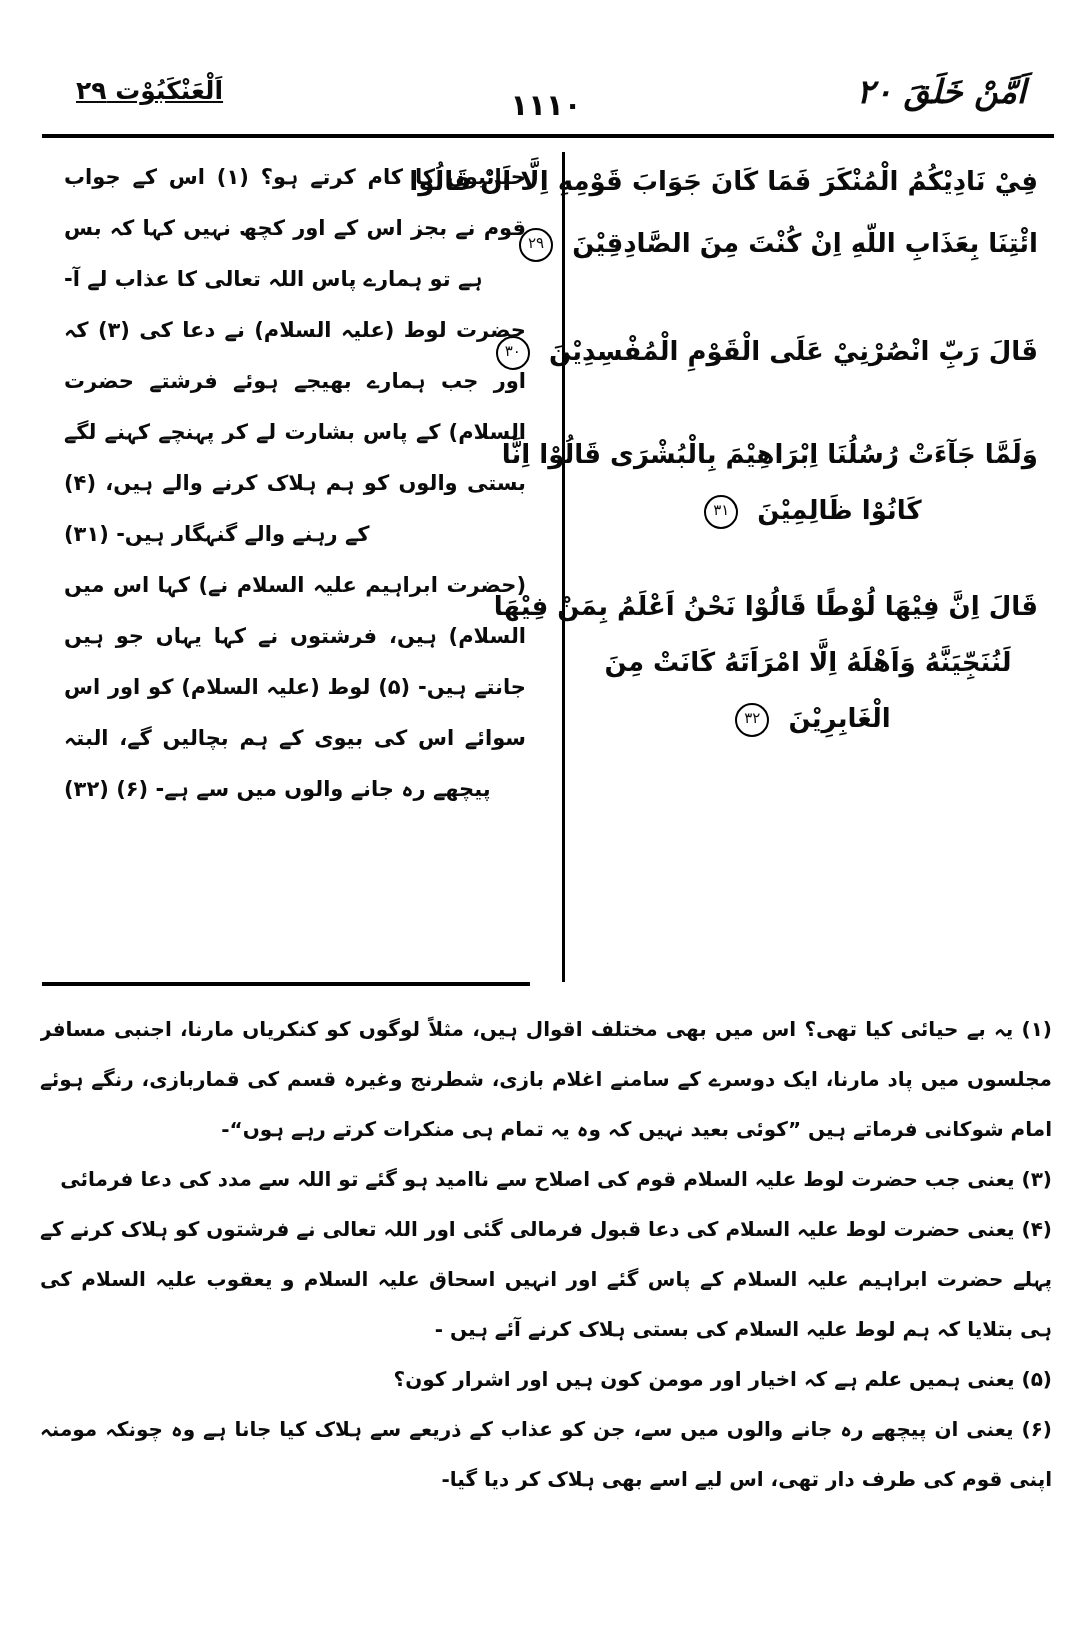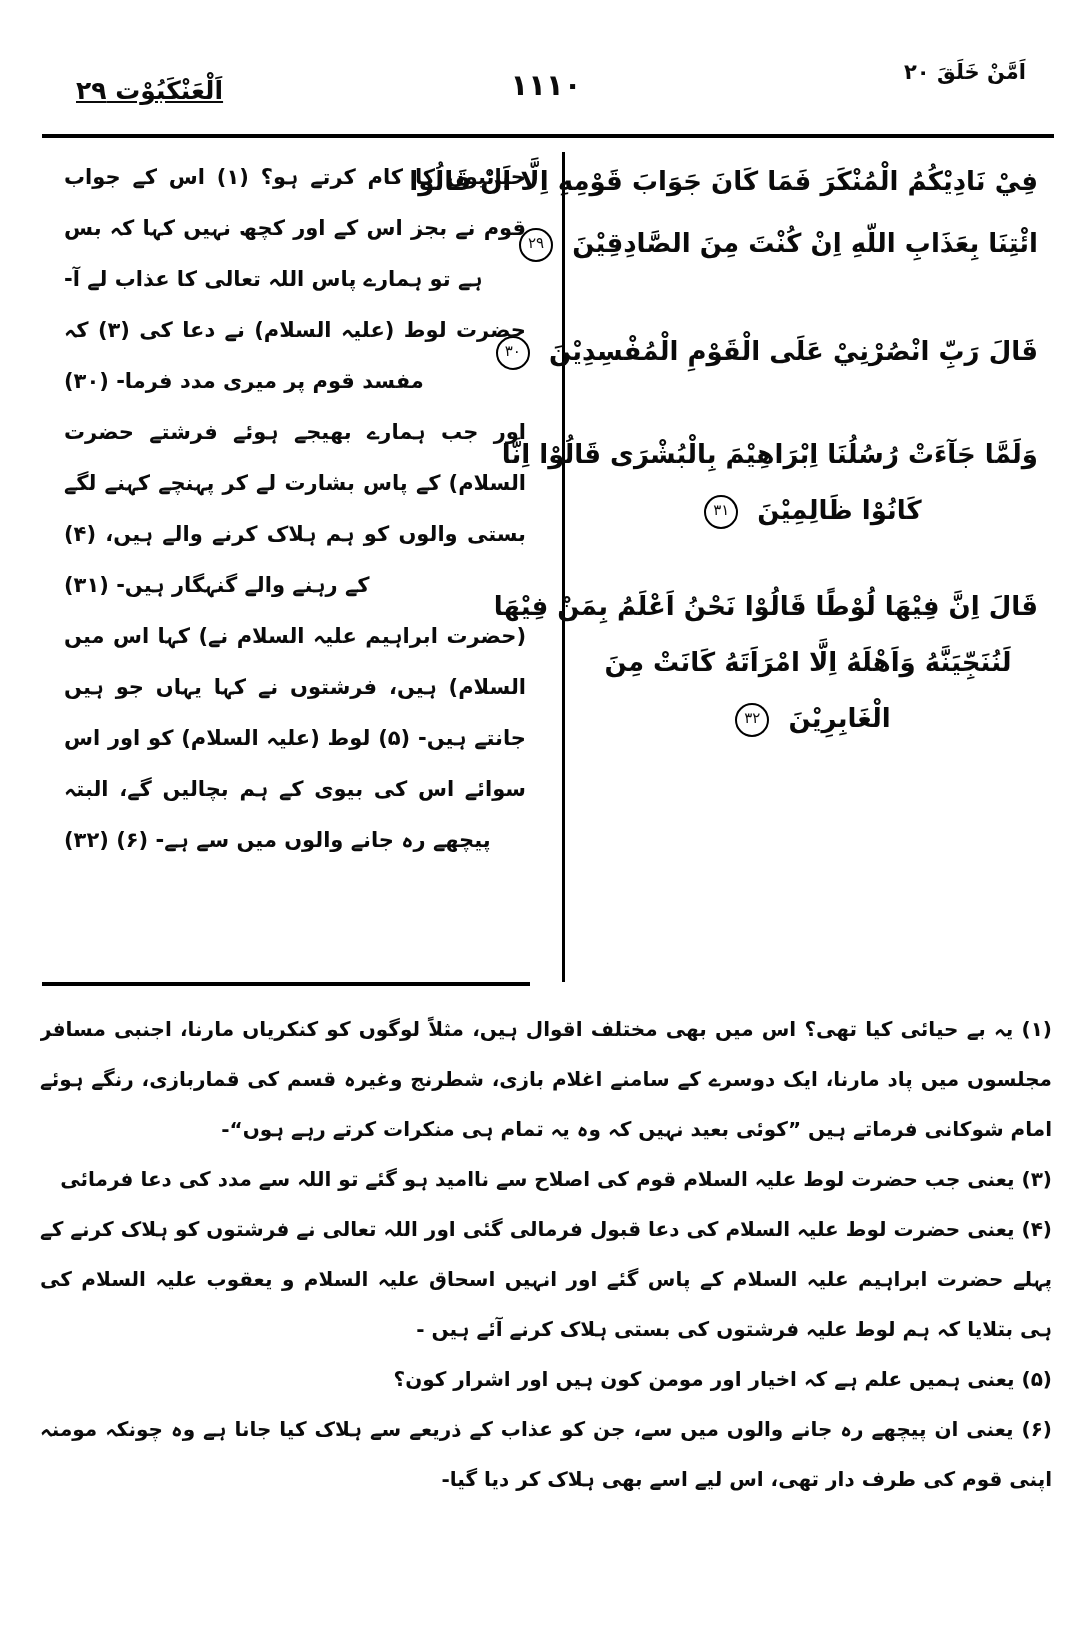--- a/index.html
+++ b/index.html
@@ -7,22 +7,22 @@
     position:relative;
     width:1092px;height:1652px;
     margin:0 auto;
     background:#ffffff;
     color:#0b0b0b;
     font-family:"DejaVu Sans",sans-serif;
     overflow:hidden;
     direction:rtl;
   }
   
-  .hdr-right{position:absolute;top:60px;right:66px;font-size:21px;font-weight:bold;direction:rtl;}
-  .hdr-center{position:absolute;top:68px;left:446px;width:200px;text-align:center;font-size:29px;font-weight:bold;letter-spacing:1px;}
+  .hdr-right{position:absolute;top:72px;right:66px;font-size:33px;font-weight:bold;direction:rtl;font-style:italic;}
+  .hdr-center{position:absolute;top:88px;left:446px;width:200px;text-align:center;font-size:29px;font-weight:bold;letter-spacing:1px;}
   .hdr-left{position:absolute;top:76px;left:76px;font-size:25px;font-weight:bold;direction:rtl;text-decoration:underline;}
   .hdr-rule{position:absolute;top:134px;left:42px;width:1012px;height:4px;background:#000;}
   
   .col-divider{position:absolute;top:152px;left:562px;width:3px;height:830px;background:#000;}
   .fn-rule{position:absolute;top:982px;left:42px;width:488px;height:4px;background:#000;}
   
   .arabic-col{
     position:absolute;top:150px;left:578px;width:460px;
     direction:rtl;font-weight:bold;font-size:26px;
   }
@@ -94,38 +94,37 @@
         <span class="ayah">۳۲</span>
       </div>
     </div>
   </div>
 
   <div class="urdu-col">
     <div class="ln">حیائیوں کا کام کرتے ہو؟ (۱) اس کے جواب میں اس کی</div>
     <div class="ln">قوم نے بجز اس کے اور کچھ نہیں کہا کہ بس (۲) جا اگر سچا</div>
     <div class="ln tail">ہے تو ہمارے پاس اللہ تعالی کا عذاب لے آ- (۲۹)</div>
     <div class="ln">حضرت لوط (علیہ السلام) نے دعا کی (۳) کہ پروردگار! اس</div>
-    <div class="ln tail">مفسد قوم پر میری مدد فرما- (۳۰)</div>
     <div class="ln">اور جب ہمارے بھیجے ہوئے فرشتے حضرت ابراہیم (علیہ</div>
     <div class="ln">السلام) کے پاس بشارت لے کر پہنچے کہنے لگے کہ اس</div>
     <div class="ln">بستی والوں کو ہم ہلاک کرنے والے ہیں، (۴) یقیناً یہاں</div>
     <div class="ln tail">کے رہنے والے گنہگار ہیں- (۳۱)</div>
     <div class="ln">(حضرت ابراہیم علیہ السلام نے) کہا اس میں تو لوط (علیہ</div>
     <div class="ln">السلام) ہیں، فرشتوں نے کہا یہاں جو ہیں ہم انہیں بخوبی</div>
     <div class="ln">جانتے ہیں- (۵) لوط (علیہ السلام) کو اور اس کے خاندان کو</div>
     <div class="ln">سوائے اس کی بیوی کے ہم بچالیں گے، البتہ وہ عورت</div>
     <div class="ln tail">پیچھے رہ جانے والوں میں سے ہے- (۶) (۳۲)</div>
   </div>
 
   <div class="footnotes">
     <div class="ln">(۱) یہ بے حیائی کیا تھی؟ اس میں بھی مختلف اقوال ہیں، مثلاً لوگوں کو کنکریاں مارنا، اجنبی مسافر کا استہزا و استخفاف،</div>
     <div class="ln">مجلسوں میں پاد مارنا، ایک دوسرے کے سامنے اغلام بازی، شطرنج وغیرہ قسم کی قماربازی، رنگے ہوئے کپڑے پہننا، وغیرہ-</div>
     <div class="ln short">امام شوکانی فرماتے ہیں ”کوئی بعید نہیں کہ وہ یہ تمام ہی منکرات کرتے رہے ہوں“-</div>
     <div class="ln short">(۳) یعنی جب حضرت لوط علیہ السلام قوم کی اصلاح سے ناامید ہو گئے تو اللہ سے مدد کی دعا فرمائی ...</div>
     <div class="ln">(۴) یعنی حضرت لوط علیہ السلام کی دعا قبول فرمالی گئی اور اللہ تعالی نے فرشتوں کو ہلاک کرنے کے لیے بھیج دیا- وہ فرشتے</div>
     <div class="ln">پہلے حضرت ابراہیم علیہ السلام کے پاس گئے اور انہیں اسحاق علیہ السلام و یعقوب علیہ السلام کی خوش خبری دی اور ساتھ</div>
-    <div class="ln short">ہی بتلایا کہ ہم لوط علیہ فرشتوں کی بستی ہلاک کرنے آئے ہیں -</div>
+    <div class="ln short">ہی بتلایا کہ ہم لوط علیہ السلام کی بستی ہلاک کرنے آئے ہیں -</div>
     <div class="ln short">(۵) یعنی ہمیں علم ہے کہ اخیار اور مومن کون ہیں اور اشرار کون؟</div>
     <div class="ln">(۶) یعنی ان پیچھے رہ جانے والوں میں سے، جن کو عذاب کے ذریعے سے ہلاک کیا جانا ہے وہ چونکہ مومنہ نہیں تھی بلکہ</div>
     <div class="ln short">اپنی قوم کی طرف دار تھی، اس لیے اسے بھی ہلاک کر دیا گیا-</div>
   </div>
 
 </div>
 
 </body></html>

